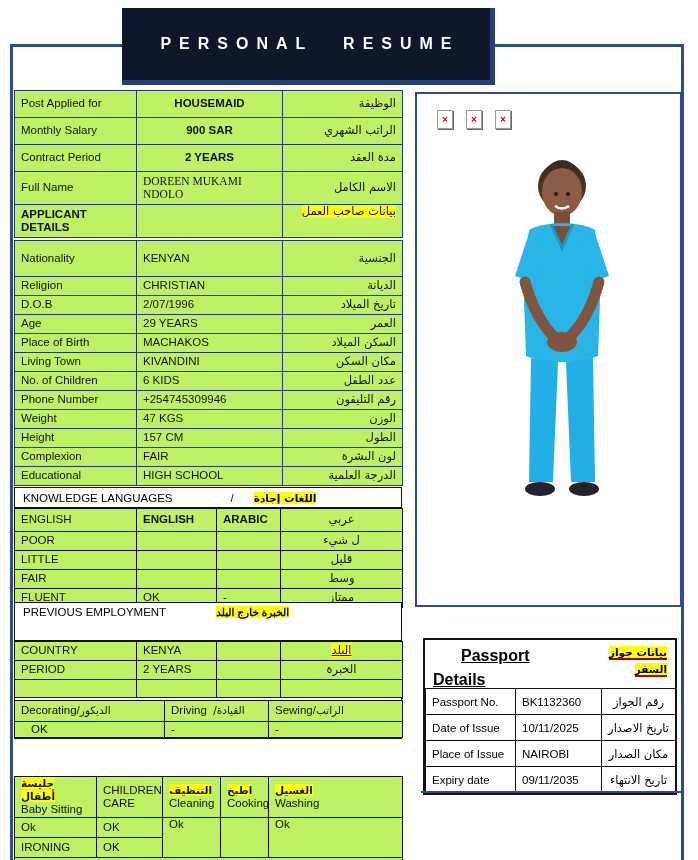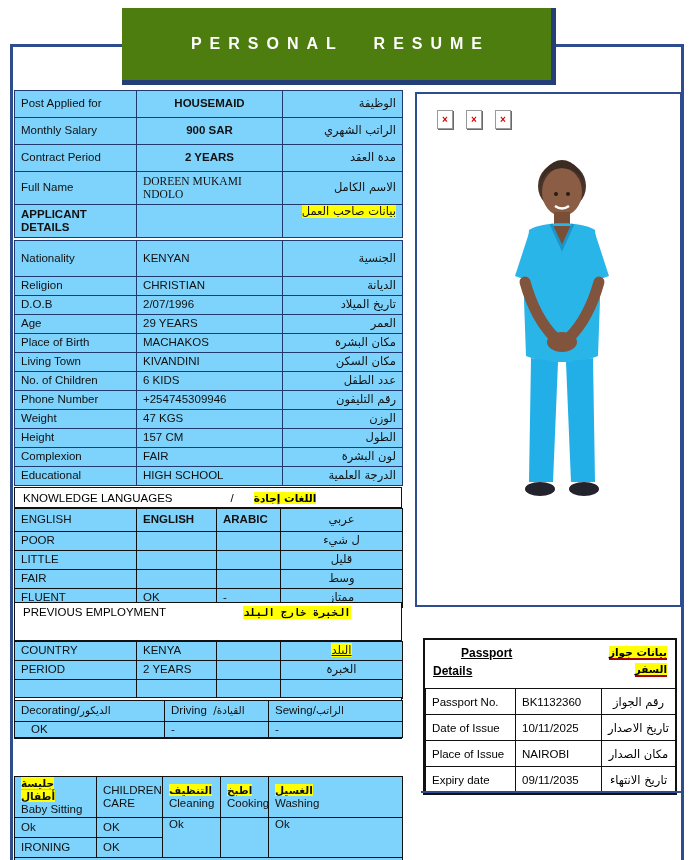--- a/index.html
+++ b/index.html
@@ -3,28 +3,28 @@
 <meta charset="utf-8">
 <style>
   * { margin:0; padding:0; box-sizing:border-box; }
   html,body { width:698px; height:860px; background:#fff; overflow:hidden;
     font-family:"Liberation Sans", sans-serif; }
   .page { position:relative; width:698px; height:860px; background:#fff; }
 
   .frame { position:absolute; left:10px; top:44px; width:674px; height:900px;
     border:3px solid #2E4D8E; }
 
-  .banner { position:absolute; left:122px; top:8px; width:434px; height:77px;
-    background:#4d7c0f; z-index:3; display:flex; align-items:center; justify-content:center;
+  .banner { position:absolute; left:122px; top:8px; width:373px; height:77px;
+    background:#0f172a; z-index:3; display:flex; align-items:center; justify-content:center;
     border-right:5px solid #243f78; border-bottom:5px solid #243f78; }
   .banner span { color:#fff; font-weight:bold; font-size:16px; letter-spacing:0.5em;
     word-spacing:1.1em; padding-left:0.5em; }
 
   table.tbl { position:absolute; left:14px; width:388px; border-collapse:collapse;
-    table-layout:fixed; z-index:2; background:#7dd3fc; }
+    table-layout:fixed; z-index:2; background:#bef264; }
   .tbl td { padding:0 6px; font-size:11.5px; line-height:1.15; overflow:hidden;
     color:#111; }
   .navy td { border:1.6px solid #203A6E; }
   .black td { border:1.5px solid #111; }
 
   .lab { text-align:left; }
   .b { font-weight:bold; }
   .val-c { text-align:center; font-weight:bold; }
   .val-l { text-align:left; }
   .serif { font-family:"Liberation Serif", serif; font-size:13px; white-space:normal;
@@ -36,21 +36,21 @@
   .hl { background:#FFFF00; }
   .u { text-decoration:underline; }
 
   .bar { position:absolute; left:14px; width:388px; background:#fff; z-index:2;
     border:1.5px solid #111; font-size:11.5px; display:flex; padding:0 8px; }
   .know { top:487px; height:21px; align-items:center; }
   .know .slash { margin-left:58px; }
   .know .hl { margin-left:20px; font-family:"DejaVu Sans",sans-serif; font-size:10.5px;
     font-weight:bold; direction:rtl; }
   .prev { top:602px; height:39px; align-items:flex-start; padding-top:3px; }
-  .prev .hl { margin-left:77px; font-family:Liberation Mono, monospace; font-size:10.5px;
+  .prev .hl { margin-left:50px; font-family:Liberation Sans, sans-serif; font-size:10.5px;
     font-weight:bold; direction:rtl; }
   .exp { top:697px; height:42px; flex-direction:column; align-items:flex-start;
     padding-top:4px; }
   .exp .hl { margin-left:26px; margin-top:3px; font-family:"DejaVu Sans",sans-serif;
     font-size:10.5px; font-weight:bold; direction:rtl;text-align:center; }
 
   .two-line { white-space:normal; }
   .skill-ar { font-family:"DejaVu Sans",sans-serif; font-size:10.5px; font-weight:bold;
     direction:rtl; }
 
@@ -58,21 +58,21 @@
     border:2px solid #2E4D8E; background:#fff; z-index:2; }
   .broken-row { position:absolute; left:20px; top:16px; display:flex; gap:13px; }
   .broken { width:16px; height:19px; border:1px solid #9a9a9a; background:#fff;
     box-shadow:1px 1px 0 #6a6a6a; display:flex; align-items:center; justify-content:center;
     color:#d40000; font-size:10px; font-weight:bold; }
   .photo-svg { position:absolute; left:50px; top:56px; }
 
   .passport-box { position:absolute; left:423px; top:638px; width:254px;
     border:2px solid #111; background:#fff; z-index:2; }
   .pass-head { display:flex; justify-content:space-between; height:48px; padding:4px 8px 0 8px; }
-  .pass-title { font-weight:bold; font-size:12px; line-height:1.5; }
+  .pass-title { font-weight:bold; font-size:16px; line-height:1.5; }
   .pass-title .l1 { margin-left:28px; }
   .pass-title-ar { text-align:right; font-family:"DejaVu Sans",sans-serif; font-size:10.5px;
     font-weight:bold; line-height:1.6; direction:rtl; }
   .pass-title-ar .hl { border-bottom:2px solid #a00000;text-align:center; }
   table.pass { position:static; width:100%; border-collapse:collapse; table-layout:fixed; }
   .pass td { border:1.5px solid #111; font-size:11.5px; padding:0 6px; }
   .pass-underline { position:absolute; left:421px; top:791px; width:260px; height:2px;
     background:#2E4D8E; z-index:2; }
 </style>
 </head>
@@ -151,21 +151,21 @@
 
         <tr style="height:19px">
           <td class="lab">Age</td>
           <td class="val-l">29 YEARS</td>
           <td class="ar">العمر</td>
         </tr>
 
         <tr style="height:19px">
           <td class="lab">Place of Birth</td>
           <td class="val-l">MACHAKOS</td>
-          <td class="ar">مكان البشرة</td>
+          <td class="ar">السكن الميلاد</td>
         </tr>
 
         <tr style="height:19px">
           <td class="lab">Living Town</td>
           <td class="val-l">KIVANDINI</td>
           <td class="ar">مكان السكن</td>
         </tr>
 
 
         <tr style="height:19px">

